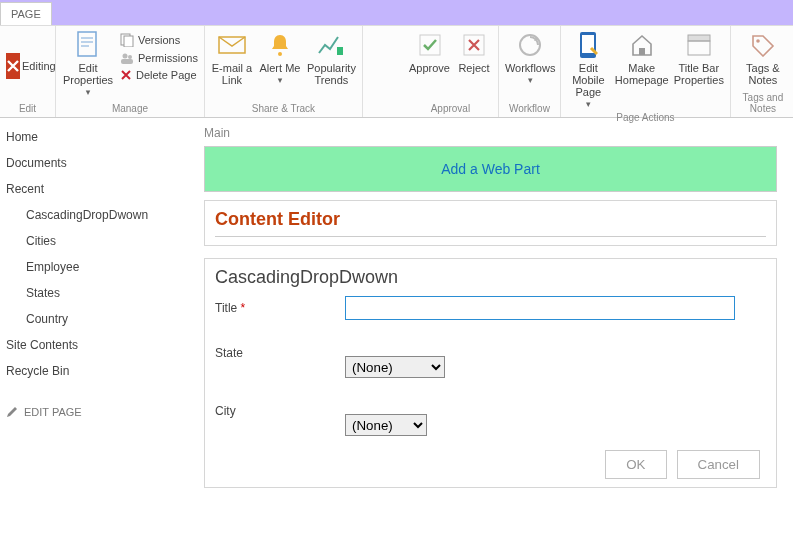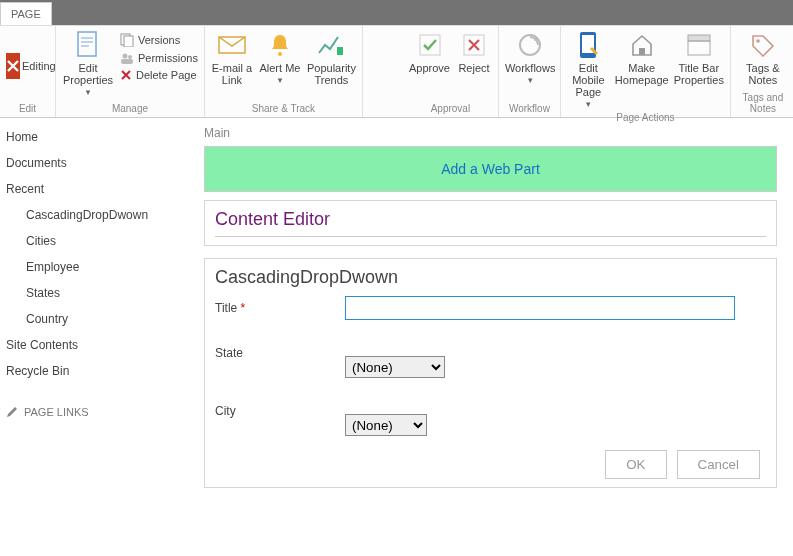--- a/index.html
+++ b/index.html
@@ -1,38 +1,38 @@
 <!DOCTYPE html>
 <html><head>
 <meta charset="utf-8">
 <style>
   * { box-sizing: border-box; font-family: "Segoe UI", Arial, sans-serif; }
   body { margin: 0; background: #fff; color: #444; font-size: 12px; }
-  .tab-row { background: #737373; border-bottom: 1px solid #ddd; height: 26px; display: flex; }
+  .tab-row { background: #c4b5fd; border-bottom: 1px solid #ddd; height: 26px; display: flex; }
   .tab { background: #fff; border: 1px solid #ccc; border-bottom: none; padding: 5px 10px; font-size: 11px; color: #666; margin-top: 2px; }
   .ribbon { background: #fcfcfc; border-bottom: 1px solid #ccc; display: flex; height: 92px; }
   .ribbon-group { border-right: 1px solid #e0e0e0; padding: 2px 6px 1px 6px; display: flex; flex-direction: column; justify-content: space-between; position: relative; }
   .ribbon-group-body { display: flex; align-items: flex-start; gap: 6px; flex:1; }
   .ribbon-group-label { text-align: center; font-size: 10px; color: #888; padding-bottom: 2px; }
   .big-btn { display: flex; flex-direction: column; align-items: center; width: 52px; gap: 2px; padding: 2px 0; text-align: center; line-height: 1.1; font-size: 11px; color: #444; }
   .big-btn .ico { width: 30px; height: 30px; display:flex; align-items:center; justify-content:center; }
   .small-row { display:flex; align-items:center; gap:4px; font-size:11px; color:#444; padding:1px 0;}
   .small-col { display:flex; flex-direction:column; gap:2px; }
   .close-x { background:#c83c20; color:#fff; width:26px; height:26px; display:flex; align-items:center; justify-content:center; font-weight:bold; font-size:14px;}
   .dd { font-size:9px; color:#666;}
   .body-wrap { display:flex; }
   .sidebar { width:200px; padding:10px 6px; display:flex; flex-direction:column; gap:8px; }
   .sidebar a { color:#444; text-decoration:none; display:block; padding:2px 0; }
   .sidebar .sub { padding-left:20px; }
   .sidebar .edit-links { display:flex; align-items:center; gap:6px; color:#777; margin-top:18px; font-size:11px;}
   .main { flex:1; padding:4px 16px 10px 4px; }
   .zone-title { color:#888; font-size:12px; margin:4px 0 6px 0;}
   .add-webpart { border:1px solid #ccc; text-align:center; padding:14px; color:#1570c2; font-size:14px; margin-bottom:8px; background:#86efac;}
   .panel { border:1px solid #d6d6d6; padding:8px 10px; margin-bottom:12px;}
-  .panel-title { font-size:18px; font-weight:400; color:#701a75; border-bottom:1px solid #ccc; padding-bottom:6px;}
+  .panel-title { font-size:18px; font-weight:700; color:#c2410c; border-bottom:1px solid #ccc; padding-bottom:6px;}
   .form-title { font-size:18px; font-weight:300; color:#444; margin-bottom:8px; }
   .field-row { display:flex; align-items:center; margin:8px 0; }
   .field-label { width:130px; }
   .star { color:#c00; }
   .title-input { width:390px; height:24px; border:1px solid #2a8dd4; outline:none; padding:2px 4px; }
   select.sp-select { border:1px solid #888; height:22px; padding:0 2px;margin-top:28px;}
   .btn-row { display:flex; gap:10px; justify-content:flex-end; margin-top:14px; padding-right:6px;}
   .sp-btn { border:1px solid #c8c8c8; background:#fff; color:#999; padding:6px 20px; }
   svg { display:block; }
 </style>
@@ -239,21 +239,21 @@
     <a class="sub">States</a>
     <a class="sub">Country</a>
     <a>Site Contents</a>
     <a>Recycle Bin</a>
     <div class="edit-links">
       <span>
           <svg width="12" height="12">
             <path d="M1 11l1-3 7-7 2 2-7 7z" fill="#888"></path>
           </svg>
         </span>
-      <span>PAGE LINKS</span>
+      <span>EDIT PAGE</span>
     </div>
   </div>
 
   <div class="main">
     <div class="zone-title">Main</div>
 
     <div class="add-webpart">
       <span>Add a Web Part</span>
     </div>
 

